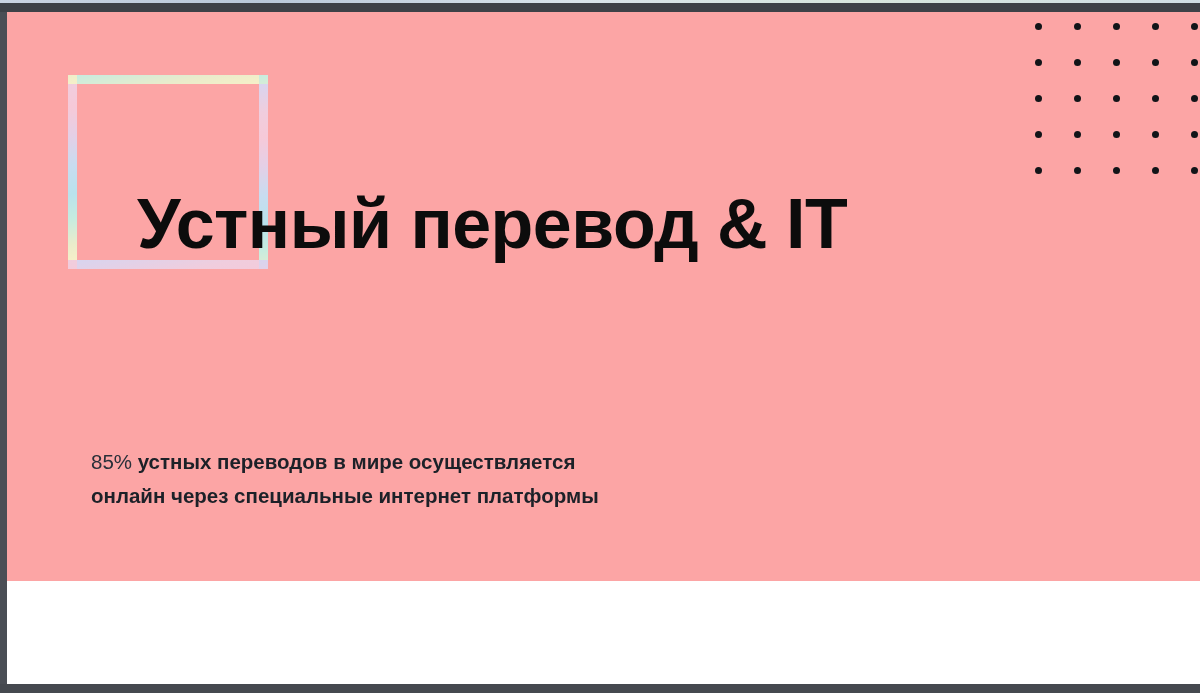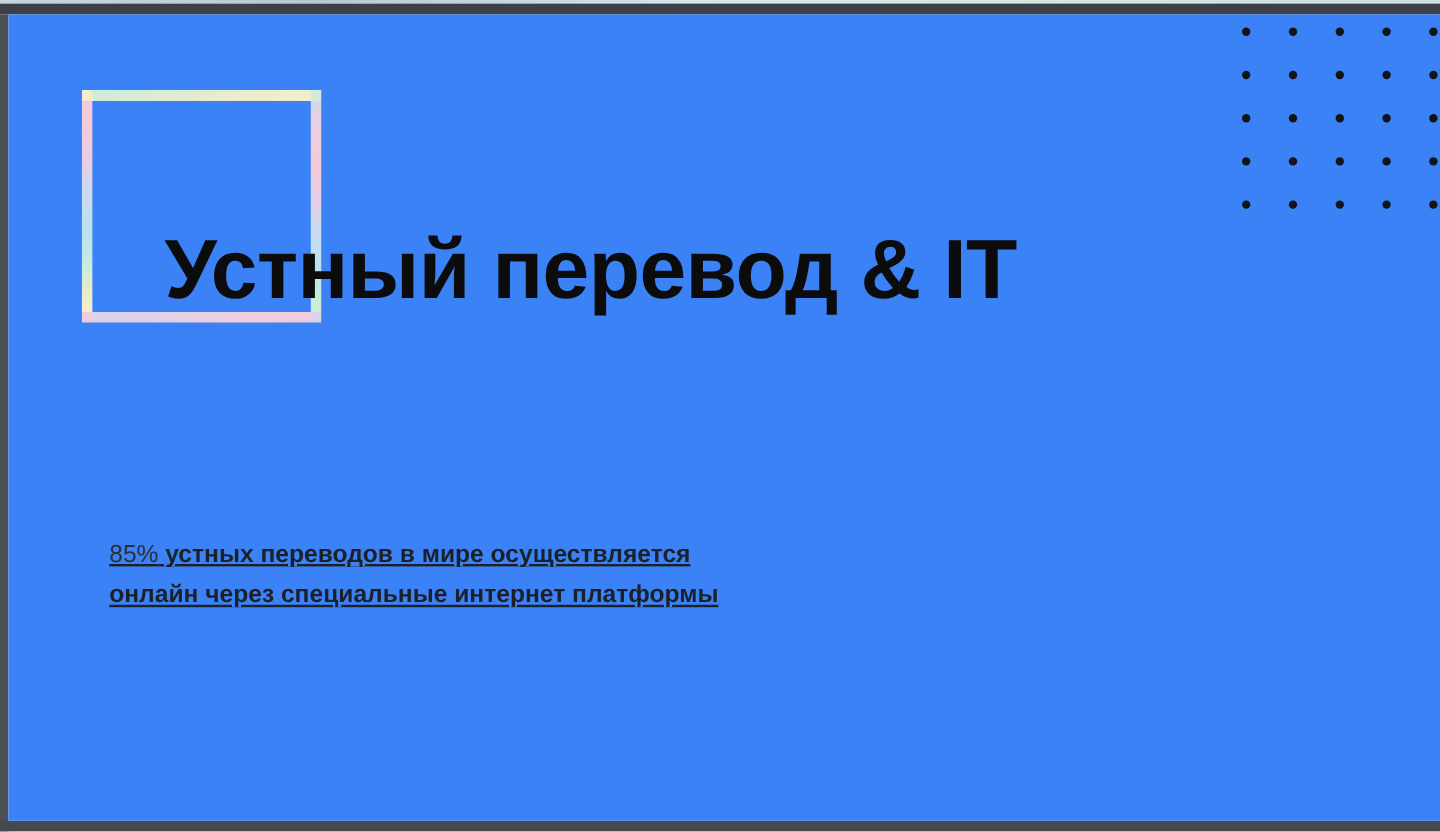--- a/index.html
+++ b/index.html
@@ -60,22 +60,22 @@
     height: 9px;
     background: #45494f;
   }
 
   
   .slide-canvas {
     position: absolute;
     left: 7px;
     top: 12px;
     width: 1193px;
-    height: 672px;
-    background: #3b82f6;
+    height: 569px;
+    background: #fca5a5;
     overflow: hidden;
   }
 
   
   .deco-square {
     position: absolute;
     left: 61px;
     top: 63px;
     width: 200px;
     height: 194px;
@@ -137,21 +137,20 @@
   
   .slide-body {
     position: absolute;
     left: 84px;
     top: 412px;
     width: 520px;
     font-size: 20.5px;
     line-height: 34px;
     color: #1c2128;
     font-weight: 700;
-    text-decoration: underline;
   }
 
   .slide-body .stat-figure {
     font-weight: 400;
     color: #2a3039;
   }
 </style>
 </head>
 <body>
 

